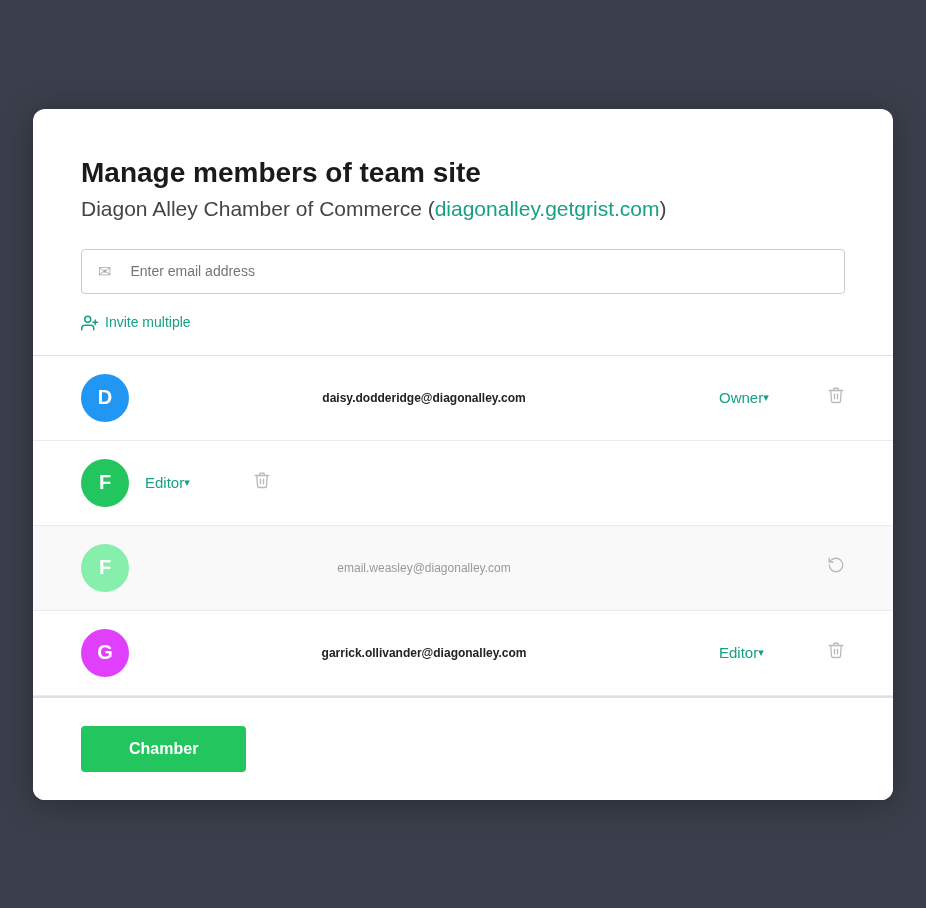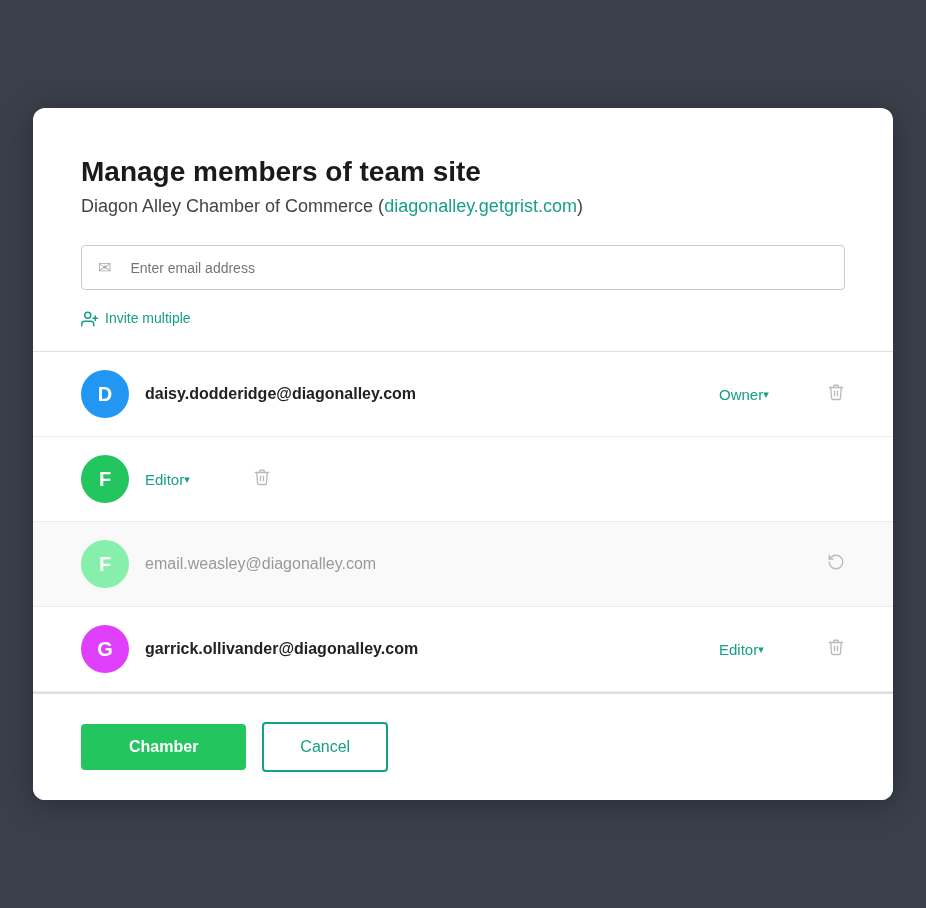--- a/index.html
+++ b/index.html
@@ -38,21 +38,21 @@
     }
 
     .modal-title {
       font-size: 28px;
       font-weight: 600;
       color: #1a1a1a;
       margin-bottom: 8px;
     }
 
     .modal-subtitle {
-      font-size: 18px;
+      font-size: 21px;
       color: #444;
     }
 
     .modal-subtitle a {
       color: #16a085;
       text-decoration: none;
     }
 
     .email-input-container {
       margin: 0 48px 20px 48px;
@@ -142,23 +142,24 @@
       flex-shrink: 0;
     }
 
     .avatar-blue { background: #2196f3; }
     .avatar-green { background: #22c55e; }
     .avatar-light-green { background: #86efac; }
     .avatar-pink { background: #e040fb; }
 
     .member-email {
       flex: 1;
-      font-size: 16px;
+      font-size: 12px;
       font-weight: 600;
       color: #222;
+      text-align: center;
     }
 
     .member-email.pending {
       font-weight: 400;
       color: #999;
     }
 
     .role-dropdown {
       display: flex;
       align-items: center;
@@ -306,17 +307,16 @@
               <path d="M14 11v6"></path>
               <path d="M9 6V4a1 1 0 0 1 1-1h4a1 1 0 0 1 1 1v2"></path>
             </svg></span>
         </div>
       </div>
 
     <div class="divider"></div>
 
     <div class="modal-footer">
       <button class="btn-confirm">Chamber</button>
-      <button class="btn-cancel">Cancel</button>
     </div>
 
   </div>
 </div>
 
 </body></html>

